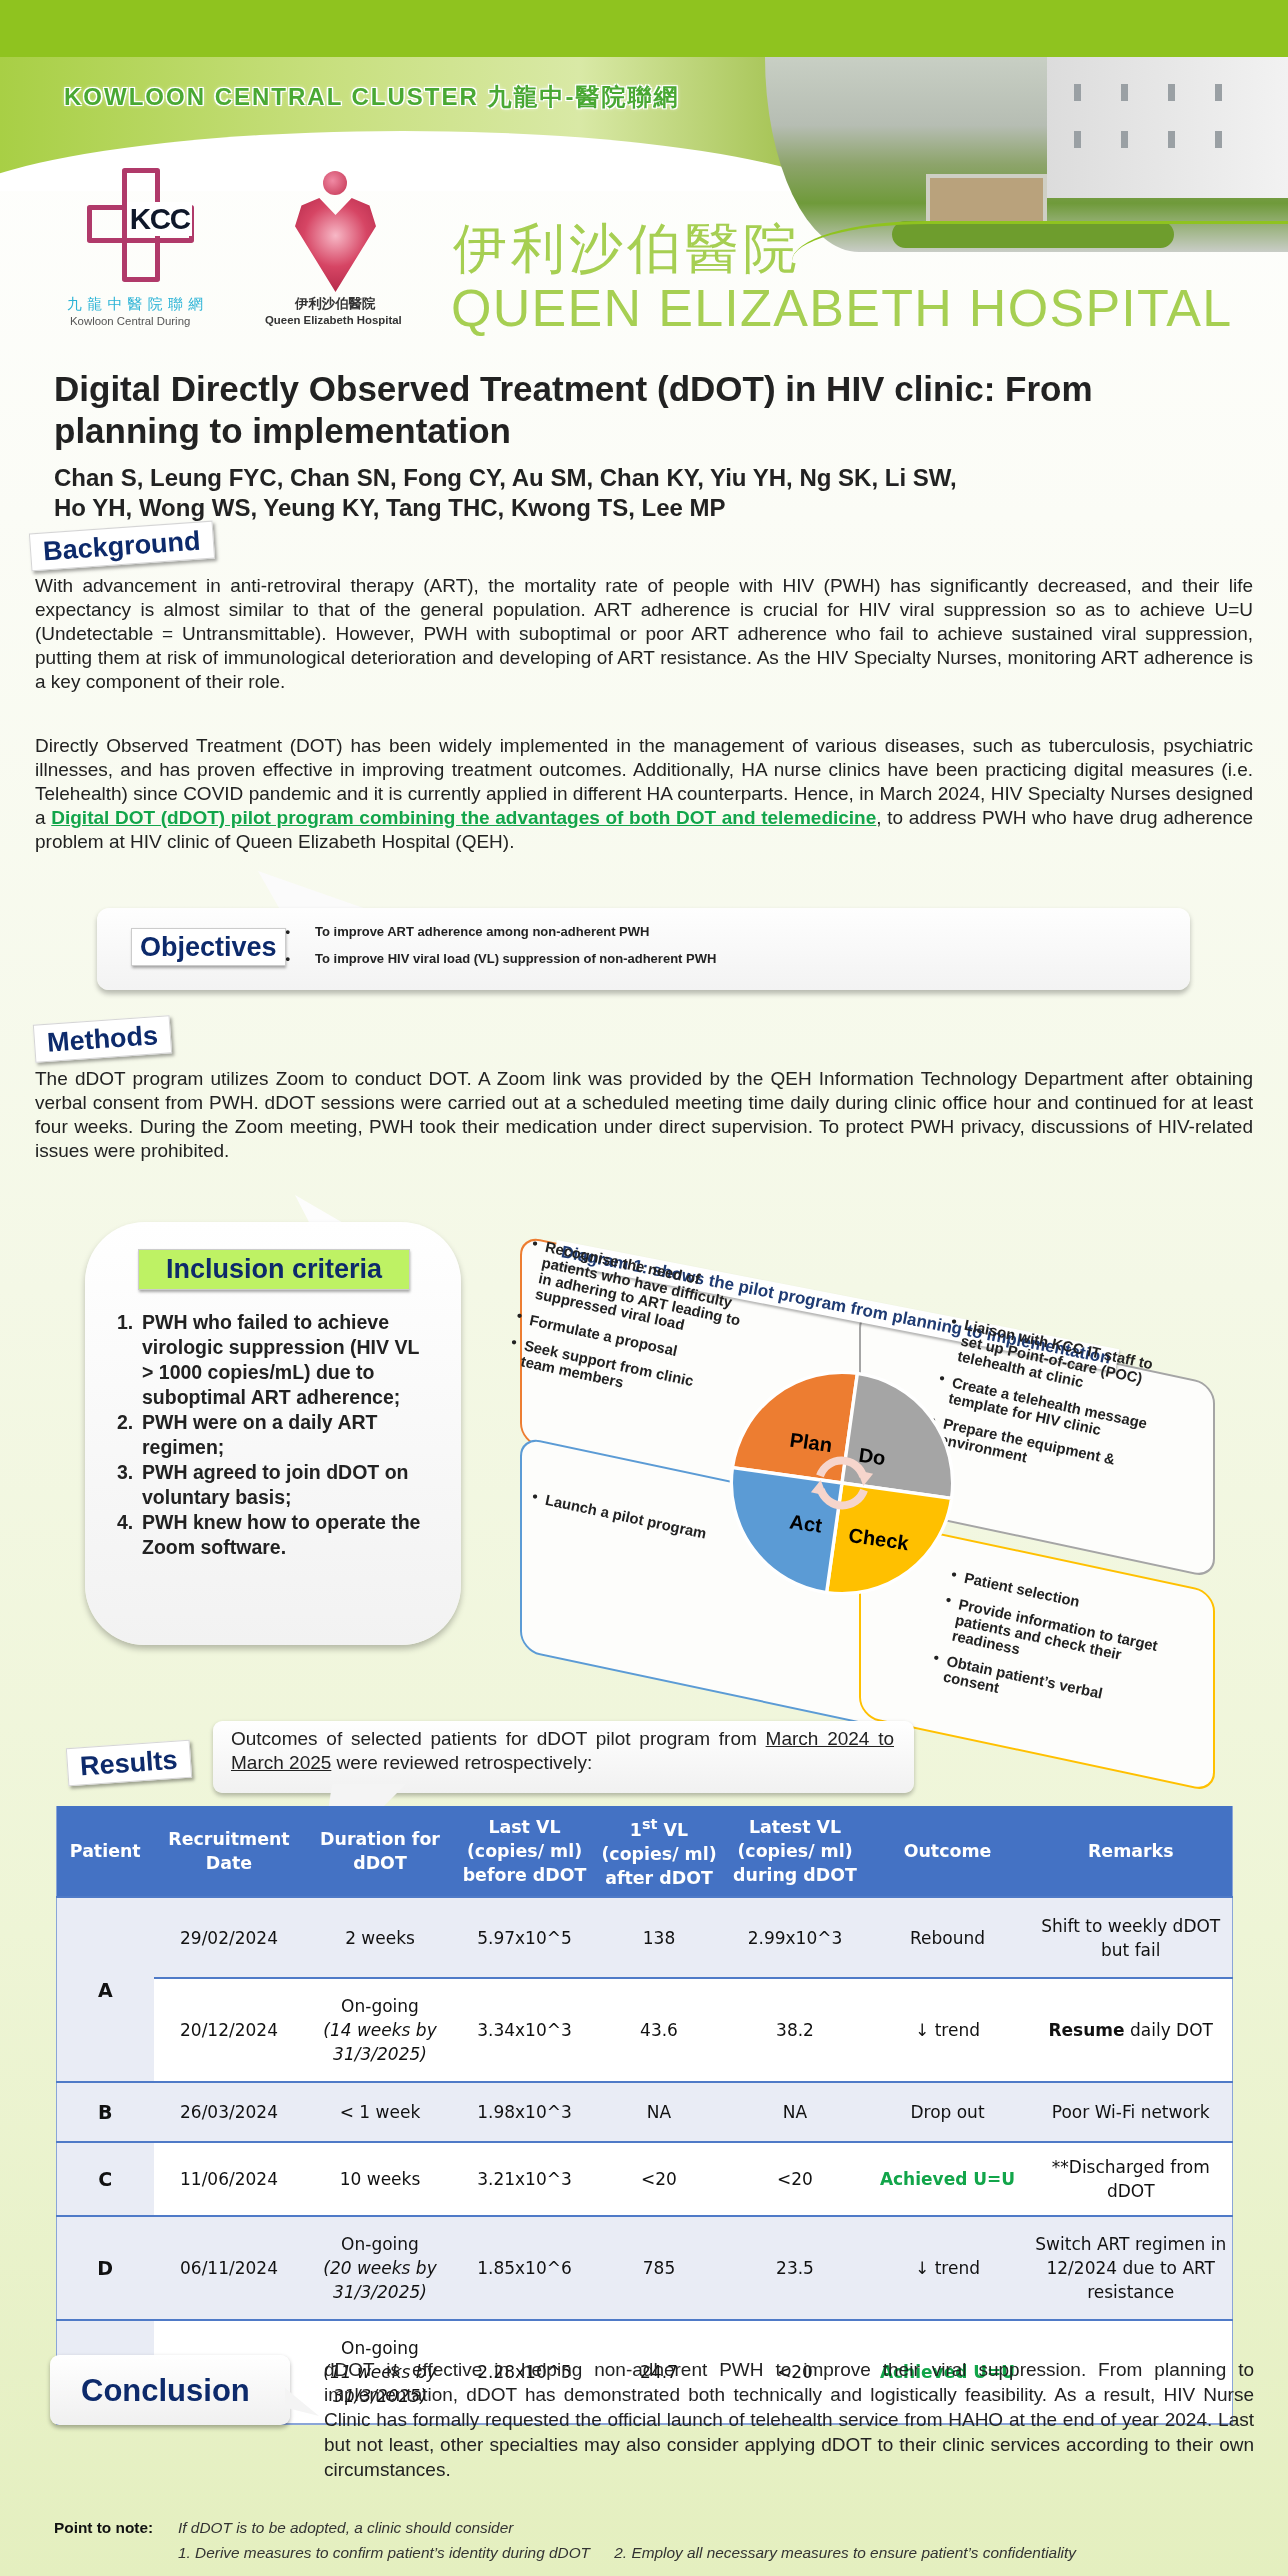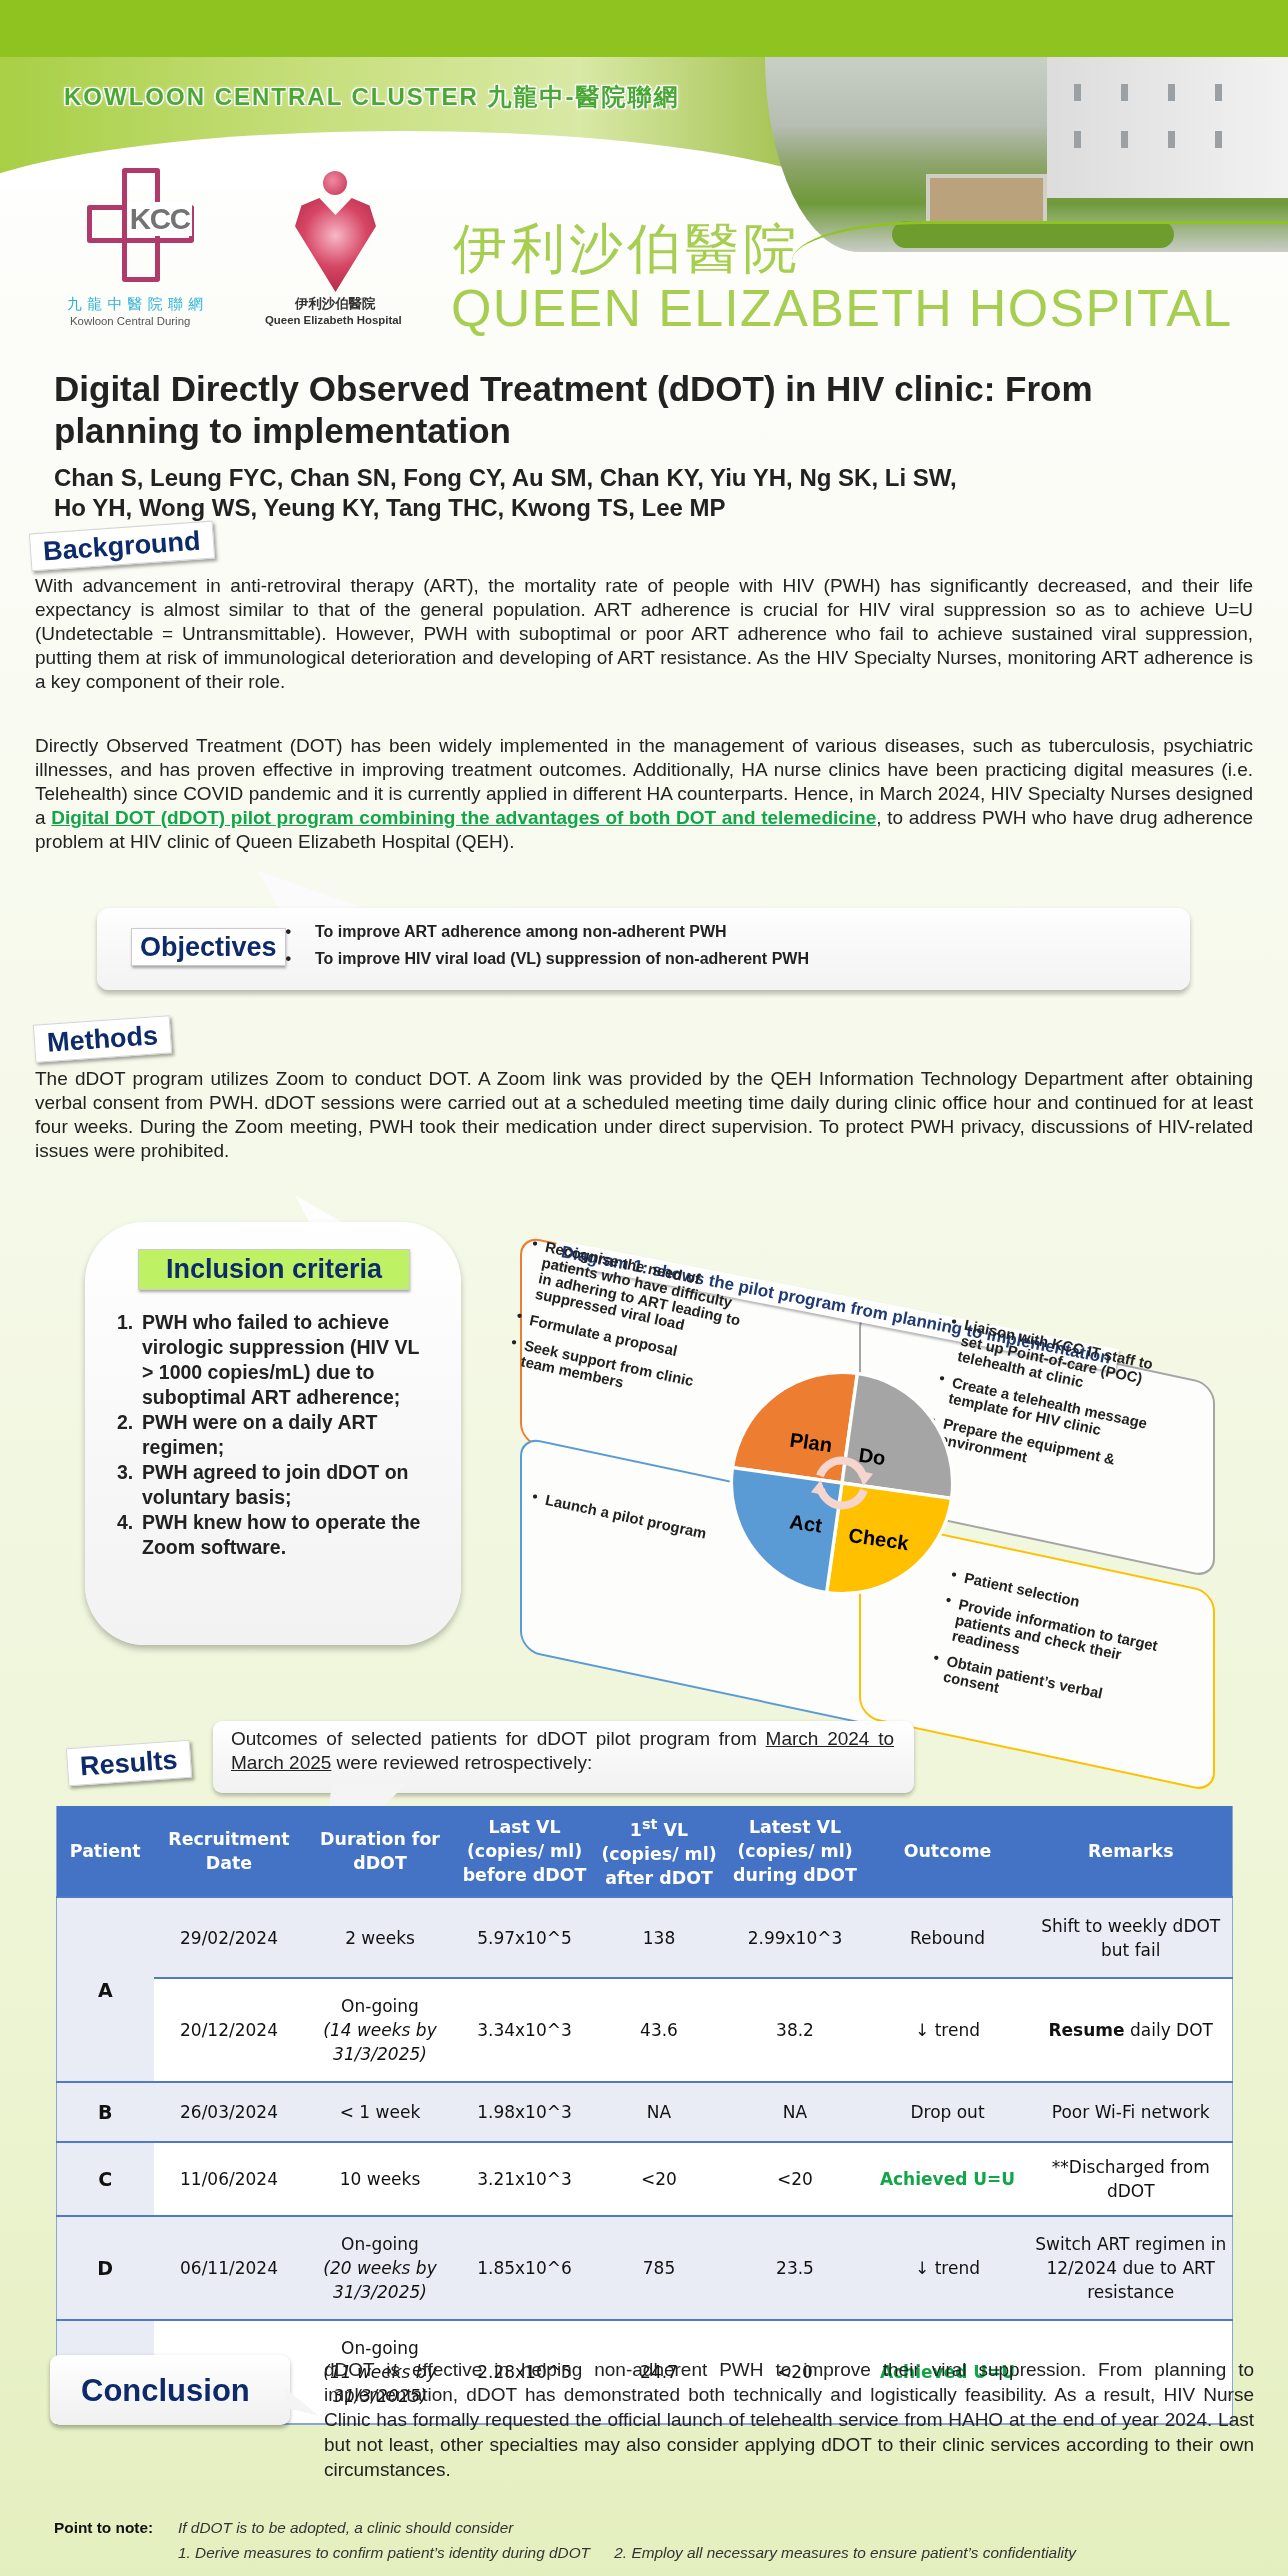--- a/index.html
+++ b/index.html
@@ -25,21 +25,21 @@
   .photo-sign { left:926px; top:174px; width:121px; height:60px; background:#b9a27c; border:4px solid #cfcfc4; }
   .photo-hedge { left:892px; top:221px; width:282px; height:27px; border-radius:13.4px; background:#6e9d2d; }
   .cluster-title { left:64px; top:81px; font-size:24px; font-weight:bold; color:#49a833; letter-spacing:2px;
     text-shadow: -1.3px -1.3px 0 #fff, 1.3px -1.3px 0 #fff, -1.3px 1.3px 0 #fff, 1.3px 1.3px 0 #fff, 0 0 4px #fff; white-space:nowrap;}
   .wave-line { left:792px; top:221px; width:496px; height:40px; border-top:3.4px solid #8fc31f; border-top-left-radius:134px 40px; }
 
   .kcc-logo { left:87px; top:168px; width:107px; height:114px; }
   .kcc-cross-v { left:35px; top:0; width:38px; height:114px; border:5.4px solid #b03a6a; border-radius:2.7px; }
   .kcc-cross-h { left:0; top:37px; width:107px; height:38px; border:5.4px solid #b03a6a; border-radius:2.7px; }
   .kcc-cross-fill { left:40px; top:42px; width:27px; height:27px; background:#fff; }
-  .kcc-text { left:40px; top:34px; font-size:29.5px; color:#737373; font-weight:bold; letter-spacing:-1.3px; background:#fff; padding:0 2.7px;}
+  .kcc-text { left:40px; top:34px; font-size:29.5px; color:#0f172a; font-weight:bold; letter-spacing:-1.3px; background:#fff; padding:0 2.7px;}
   .kcc-zh { left:67px; top:295px; font-size:14.8px; color:#2bb3d6; letter-spacing:5.4px; }
   .kcc-en { left:70px; top:315px; font-size:11.4px; color:#555; }
 
   .qeh-logo { left:285px; top:171px; width:101px; height:127px; }
   .qeh-head { left:38px; top:0; width:24px; height:24px; border-radius:50%; background: radial-gradient(circle at 40% 40%, #f08aa4, #c3304f); }
   .qeh-heart { left:10px; top:27px; width:81px; height:94px;
      background: radial-gradient(circle at 50% 40%, #f7b8c6 0%, #d64564 45%, #a51d3e 100%);
      clip-path: polygon(50% 100%, 0% 30%, 8% 8%, 30% 0%, 50% 18%, 70% 0%, 92% 8%, 100% 30%); }
   .qeh-zh { left:295px; top:295px; font-size:13.4px; font-weight:bold; color:#333; }
   .qeh-en { left:265px; top:314px; font-size:11.4px; font-weight:bold; color:#333; }
@@ -58,21 +58,21 @@
   .body-text { font-size:19px; line-height:24px; text-align:justify; color:#222; }
   .green-bold { color:#12a54a; font-weight:bold;text-decoration:underline; }
 
   
   .obj-box { left:97px; top:908px; width:1093px; height:82px; background:linear-gradient(180deg,#fefefe,#f3f3f3);
     border-radius:12px; box-shadow: 0 3.4px 5.4px rgba(0,0,0,0.25); }
   .obj-tail { left:258px; top:871px; width:134px; height:47px; background:#fbfbfb;
     clip-path: polygon(0 0, 20% 100%, 100% 100%); }
   .obj-label { left:131px; top:928px; background:#fff; color:#0d2a6b; font-weight:bold; font-size:27px; padding:2.7px 8px;
     border:0.7px solid #ccc; box-shadow: 1.3px 2px 2.7px rgba(0,0,0,0.35); }
-  .obj-list { left:315px; top:918px; font-size:16px; font-weight:bold; line-height:27px; list-style:none; }
+  .obj-list { left:315px; top:918px; font-size:13px; font-weight:bold; line-height:27px; list-style:none; }
   .obj-list li::before { content:"•"; display:inline-block; width:29.5px; margin-left:-29.5px; }
 
   
   .incl-box { left:85px; top:1222px; width:376px; height:423px; background:linear-gradient(180deg,#ffffff,#f2f2f2);
     border-radius:60px; box-shadow: 0 4px 6.7px rgba(0,0,0,0.25); }
   .incl-tail { left:295px; top:1195px; width:81px; height:47px; background:#fdfdfd;
     clip-path: polygon(0 0, 30% 100%, 100% 100%); }
   .incl-label { left:138px; top:1249px; width:272px; text-align:center; background:#bef264; color:#0d2a6b; font-weight:bold;
     font-size:27px; padding:4px 0; border:0.7px solid #ccc; box-shadow: 1.3px 2px 2.7px rgba(0,0,0,0.35); }
   .incl-list { left:117px; top:1310px; width:315px; font-size:19.5px; font-weight:bold; line-height:25px; color:#222; }

